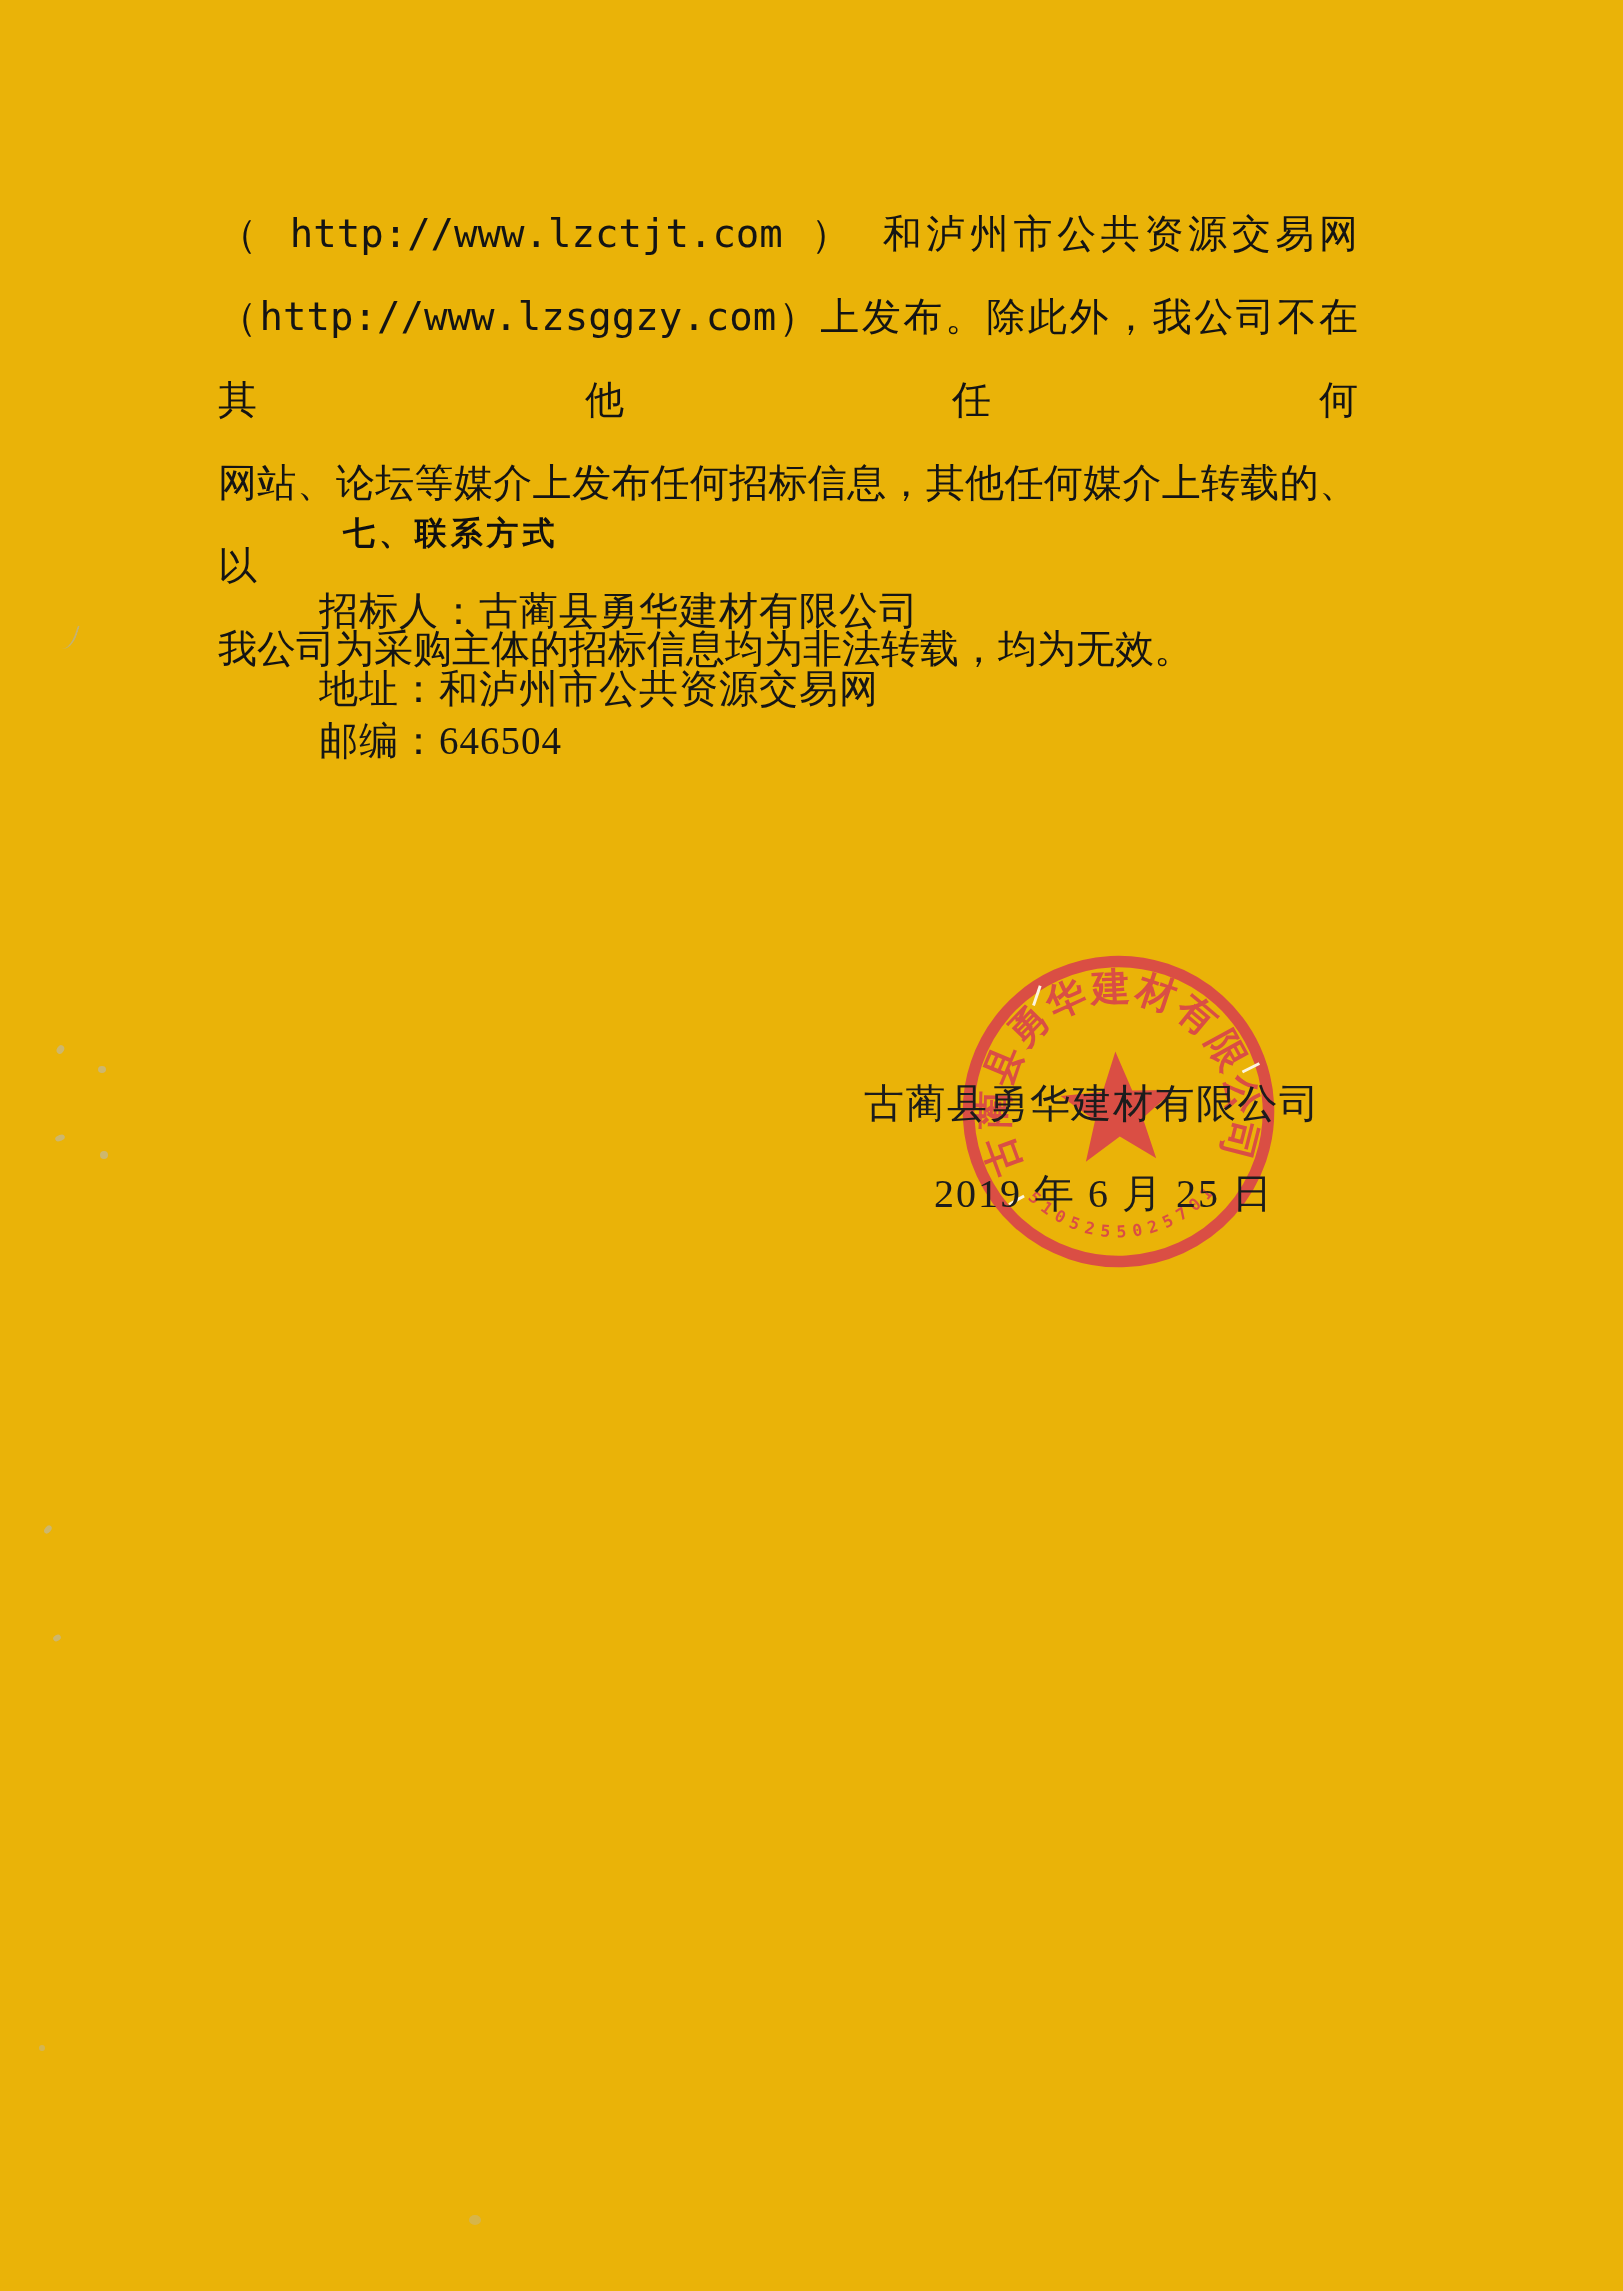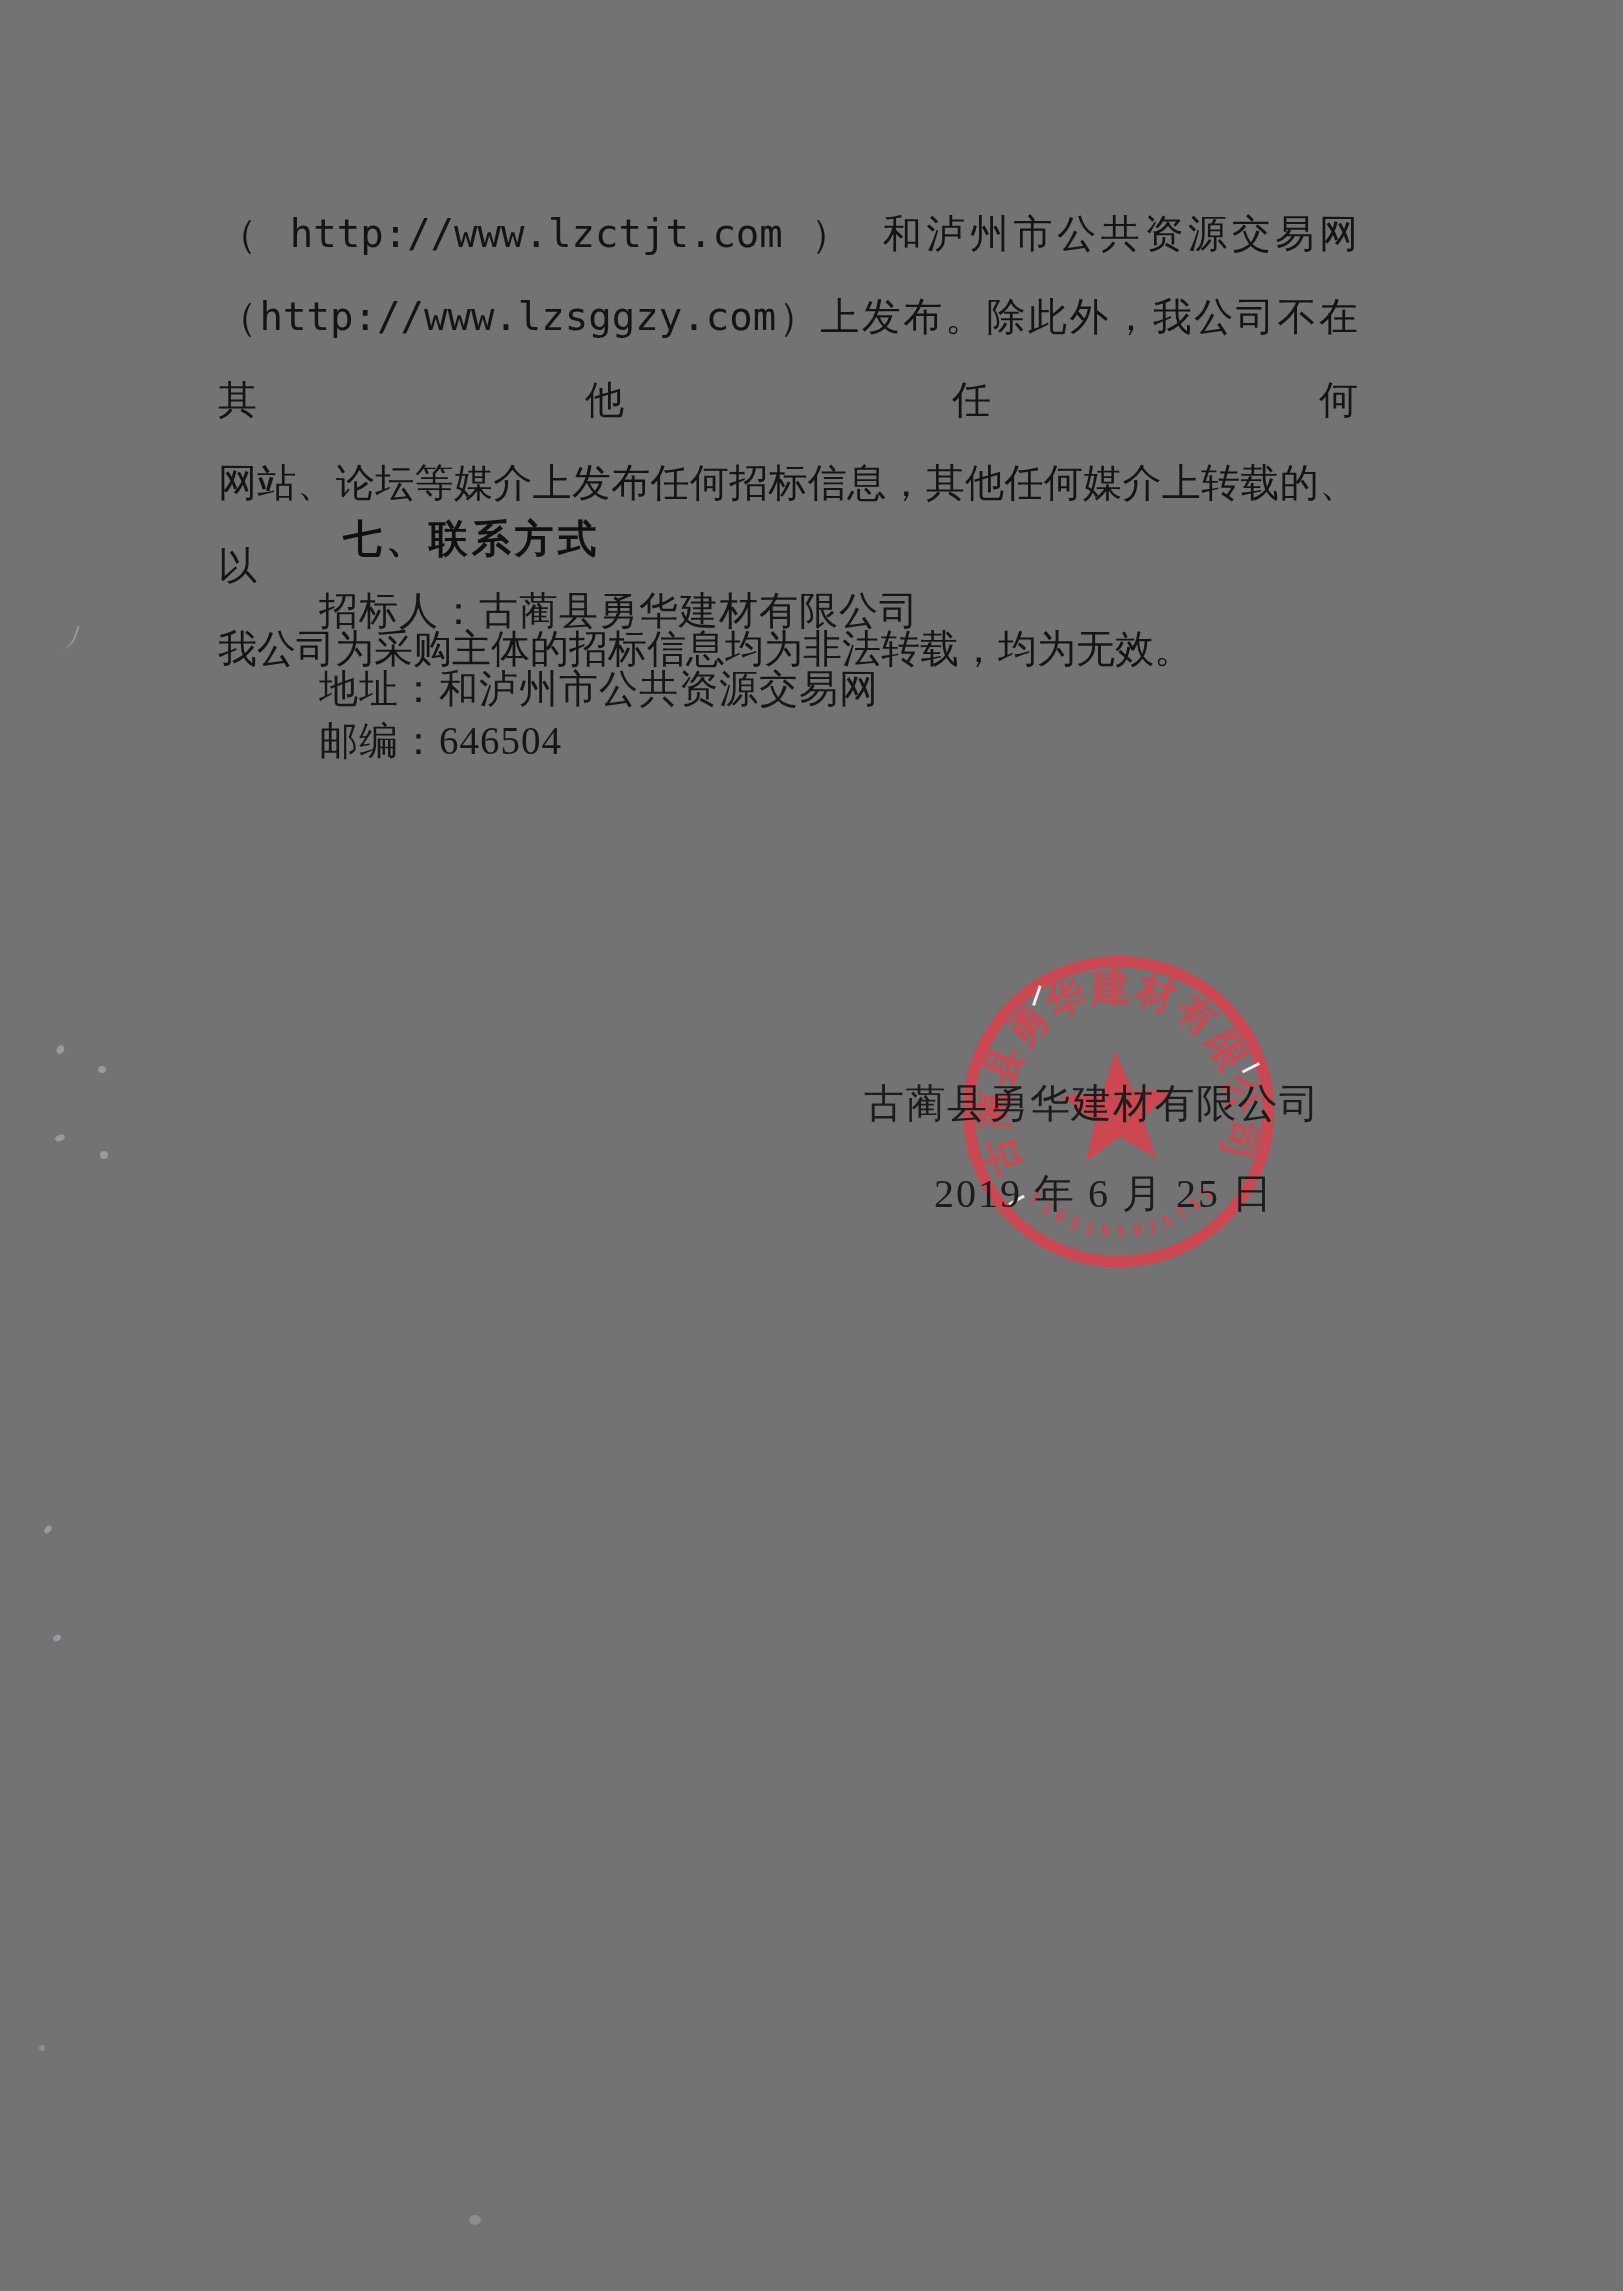--- a/index.html
+++ b/index.html
@@ -1,19 +1,19 @@
 <!DOCTYPE html>
 <html><head>
 <meta charset="utf-8">
 <style>
   html,body{margin:0;padding:0;background:#e8e8e8;}
   .page{
     position:relative;
     width:1623px;height:2292px;
-    background:#737373;
+    background:#eab308;
     overflow:hidden;
     font-family:"Liberation Serif", serif;
     color:#111;
   }
   
   .paragraph{
     position:absolute;
     left:218px;top:192px;width:1140px;
     font-size:39px;line-height:83px;
     color:#141414;
@@ -23,21 +23,21 @@
     text-align-last:justify;
     white-space:normal;
     font-family:"DejaVu Sans Mono","Liberation Serif",serif;
   }
   .para-line.cjk-only{font-family:"Liberation Serif",serif;}
   .para-line.last{text-align-last:left;}
   
   .section-heading{
     position:absolute;left:343px;top:512px;
     font-family:"Liberation Sans",sans-serif;
-    font-weight:700;font-size:39px;color:#101010;
+    font-weight:700;font-size:32px;color:#101010;
     letter-spacing:3.9px;
   }
   
   .contact-line{
     position:absolute;left:319px;
     font-size:39px;color:#161616;letter-spacing:1px;
     font-family:"Liberation Serif",serif;
   }
   .contact-line.l1{top:584px;}
   .contact-line.l2{top:662px;}

